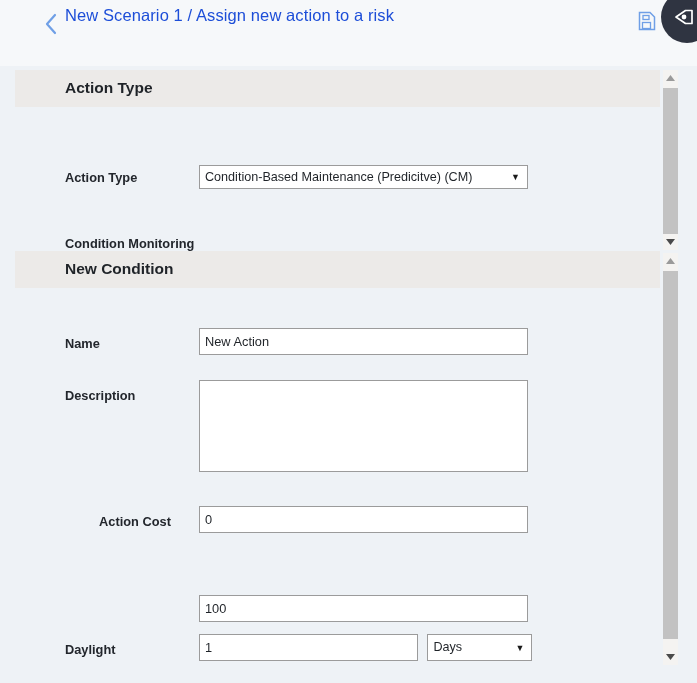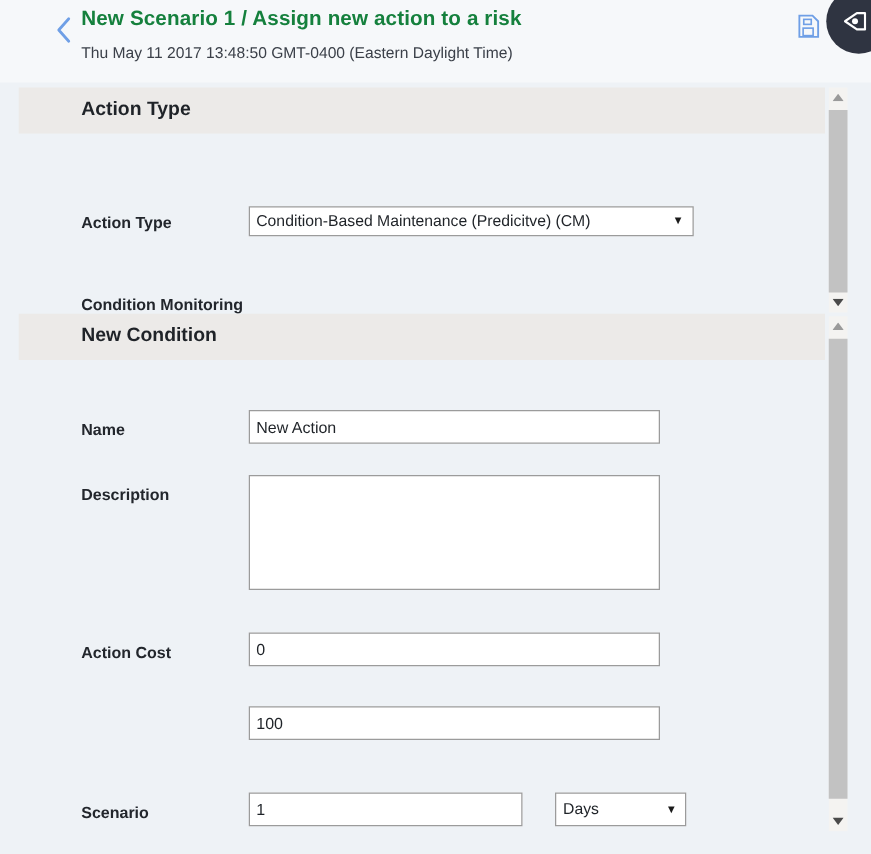--- a/index.html
+++ b/index.html
@@ -30,24 +30,23 @@
     left: 40px; top: 12px;
     width: 22px; height: 24px;
     display: flex; align-items: center; justify-content: center;
     cursor: pointer;
   }
   .back-chevron svg { display:block; }
   .header-title {
     position: absolute;
     left: 65px; top: 6px;
     font-size: 16.5px;
-    color: #15803d;
+    color: #1d4ed8;
     letter-spacing: 0.1px;
     white-space: nowrap;
-    font-weight: bold;
   }
   .header-subtitle {
     position: absolute;
     left: 65px; top: 35px;
     font-size: 12.5px;
     color: #3b4049;
     white-space: nowrap;
   }
   .save-icon {
     position: absolute;
@@ -217,21 +216,20 @@
   <div class="page-header">
 
     <div class="back-chevron">
       <svg width="13" height="22" viewBox="0 0 13 22" aria-hidden="true">
         <polyline points="10,2 2,11 10,20" fill="none" stroke="#6f9fe6" stroke-width="2.2" stroke-linecap="round" stroke-linejoin="round"></polyline>
       </svg>
     </div>
 
     <div class="header-title">New Scenario 1 / Assign new action to a risk</div>
 
-    <div class="header-subtitle">Thu May 11 2017 13:48:50 GMT-0400 (Eastern Daylight Time)</div>
 
     <div class="save-icon">
       <svg width="18" height="20" viewBox="0 0 18 20" aria-hidden="true">
         <path d="M1.5 1.5 H12 L16.5 6 V18.5 H1.5 Z" fill="none" stroke="#6f9fe6" stroke-width="1.5"></path>
         <rect x="5" y="4.5" width="6" height="4" fill="none" stroke="#6f9fe6" stroke-width="1.3"></rect>
         <rect x="4.5" y="11.5" width="8" height="6" fill="none" stroke="#6f9fe6" stroke-width="1.3"></rect>
       </svg>
     </div>
 
     <div class="fab">
@@ -247,21 +245,21 @@
     <div class="section-bar">
       <div class="section-title">Action Type</div>
     </div>
 
     <div class="section-body">
 
       <div class="frow" style="top:58px; height:26px;">
         <div class="flabel" style="top:2px;">Action Type</div>
         <div class="fcontrol" style="top:0px;">
           <span class="select-wrap">
-            <select class="ui-select" style="width:356px;">
+            <select class="ui-select" style="width:329px;">
               <option>Condition-Based Maintenance (Predicitve) (CM)</option>
             </select>
             <span class="select-arrow">▼</span>
           </span>
         </div>
       </div>
 
       <div class="frow" style="top:108px; height:48px;">
         <div class="flabel" style="top:0px; width:136px;margin-top:18px;">Condition Monitoring Type</div>
         <div class="fcontrol" style="top:22px;">
@@ -293,37 +291,37 @@
       </div>
 
       <div class="frow" style="top:92px; height:95px;">
         <div class="flabel" style="top:5px;">Description</div>
         <div class="fcontrol" style="top:0px;">
           <textarea class="ui-textarea" style="width: 329px; height: 92px;"></textarea>
         </div>
       </div>
 
       <div class="frow" style="top:218px; height:30px;">
-        <div class="flabel" style="top:5px;">Action Cost</div>
+        <div class="flabel" style="top:5px;text-align:center;">Action Cost</div>
         <div class="fcontrol" style="top:0px;">
           <input class="ui-input" style="width: 329px;" type="text" value="0">
         </div>
       </div>
 
       <div class="frow" style="top:269px; height:50px;">
-        <div class="fcontrol" style="top:8px;">
+        <div class="fcontrol" style="top:38px;">
           <input class="ui-input" style="width: 329px;" type="text" value="100">
         </div>
       </div>
 
       <div class="frow" style="top:346px; height:30px;">
-        <div class="flabel" style="top:5px;">Scenario</div>
+        <div class="flabel" style="top:5px;">Daylight</div>
         <div class="fcontrol" style="top:0px;">
           <input class="ui-input" style="width: 219px;" type="text" value="1">
-          <span class="select-wrap" style="margin-left:22px; vertical-align:top;">
+          <span class="select-wrap" style="margin-left:5px; vertical-align:top;">
             <select class="ui-select" style="width:105px; height:27px; line-height:25px;">
               <option>Days</option>
             </select>
             <span class="select-arrow">▼</span>
           </span>
         </div>
       </div>
 
     </div>
   </div>

